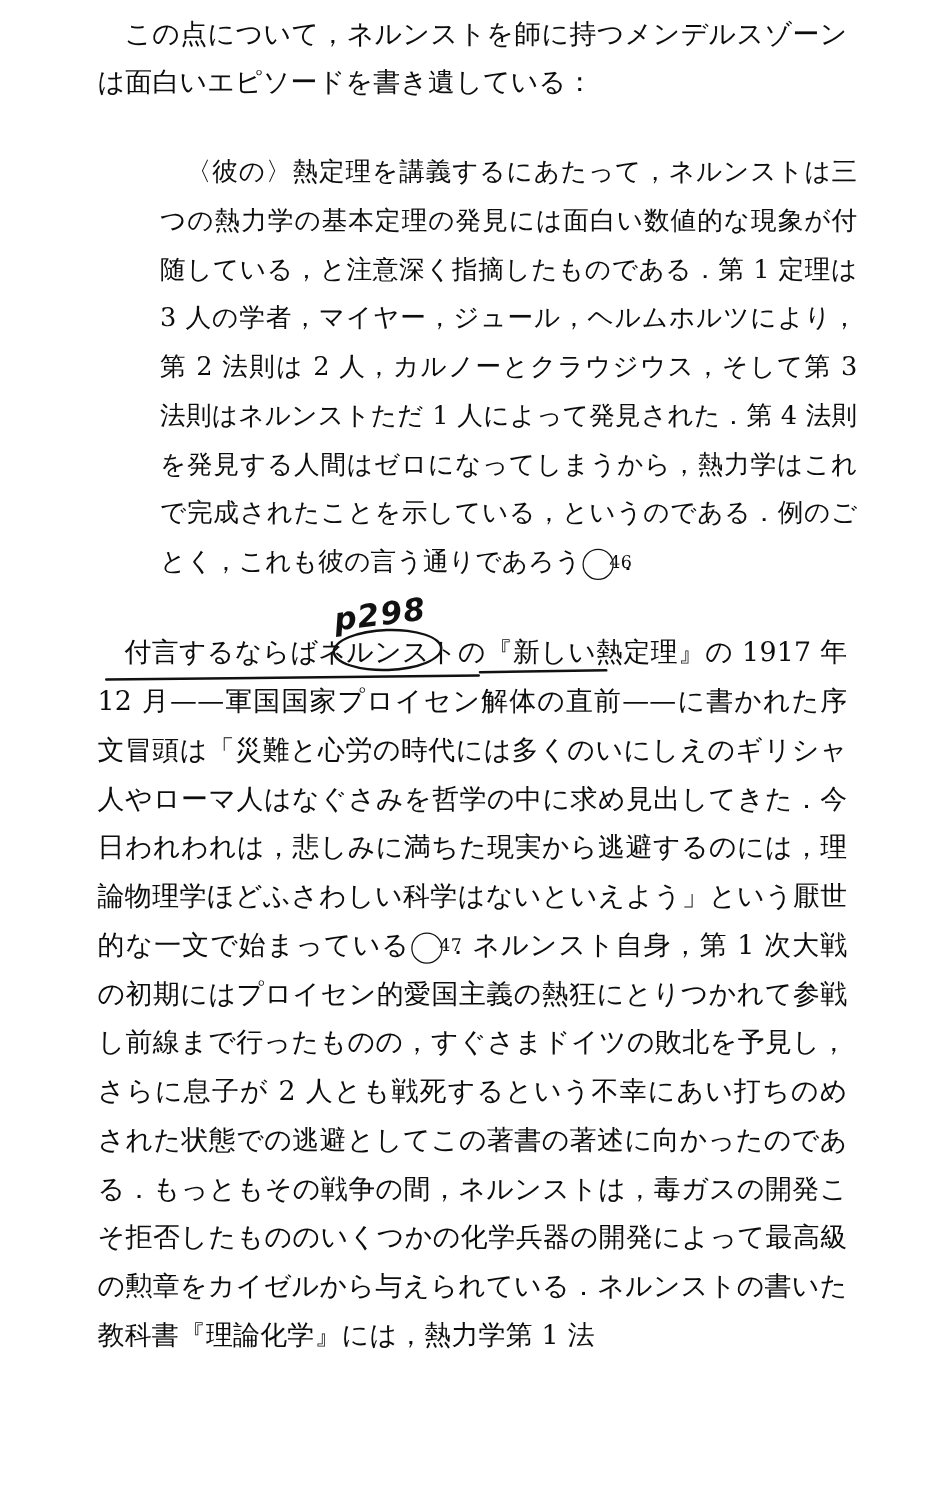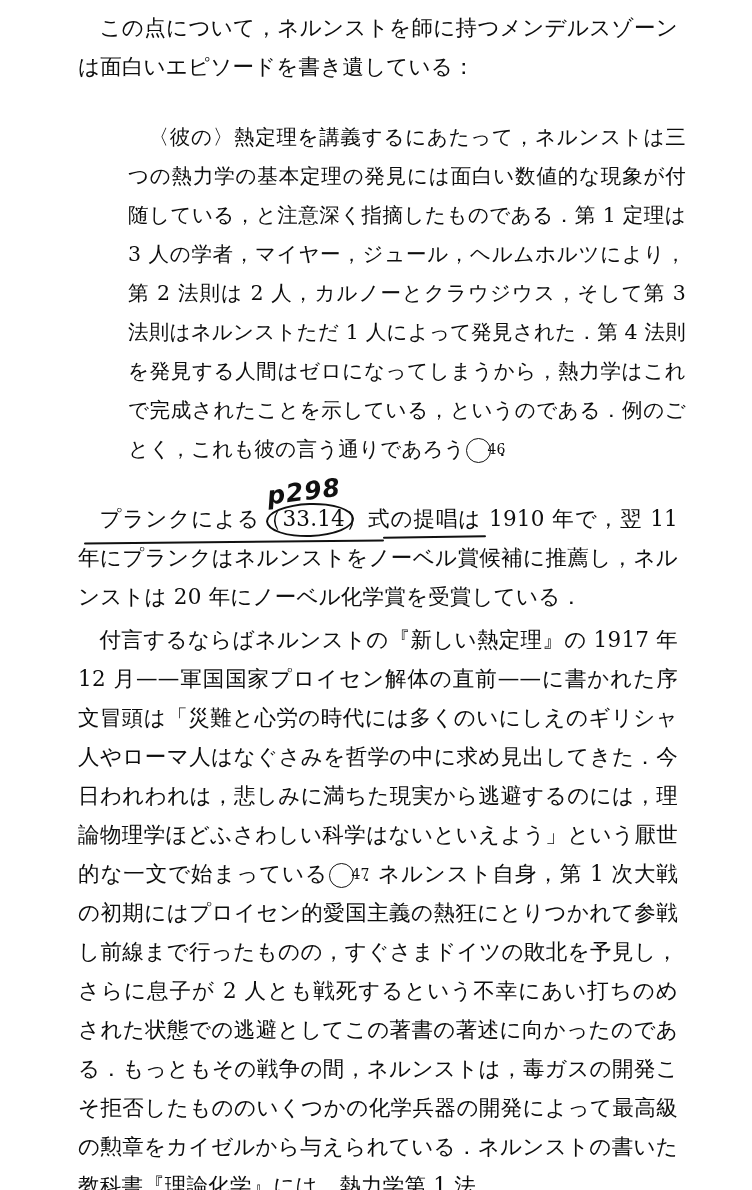--- a/index.html
+++ b/index.html
@@ -106,21 +106,20 @@
   <div class="body-text">
 
     <p class="para">この点について，ネルンストを師に持つメンデルスゾーンは面白いエピソードを書き遺している：</p>
 
     <div class="quote-block">
       <p><span>〈彼の〉熱定理を講義するにあたって，ネルンストは三つの熱力学の基本定理の発見には面白い数値的な現象が付随している，と注意深く指摘したものである．第 1 定理は 3 人の学者，マイヤー，ジュール，ヘルムホルツにより，第 2 法則は 2 人，カルノーとクラウジウス，そして第 3 法則はネルンストただ 1 人によって発見された．第 4 法則を発見する人間はゼロになってしまうから，熱力学はこれで完成されたことを示している，というのである．例のごとく，これも彼の言う通りであろう</span><span class="circled">46</span><span>．</span></p>
     </div>
 
     <div class="gap-after-quote"></div>
 
-    <p class="para">プランクによる（33.14）式の提唱は 1910 年で，翌 11 年にプランクはネルンストをノーベル賞候補に推薦し，ネルンストは 20 年にノーベル化学賞を受賞している．</p>
 
     <div class="gap-small"></div>
 
     <p class="para"><span>付言するならばネルンストの『新しい熱定理』の 1917 年 12 月——軍国国家プロイセン解体の直前——に書かれた序文冒頭は「災難と心労の時代には多くのいにしえのギリシャ人やローマ人はなぐさみを哲学の中に求め見出してきた．今日われわれは，悲しみに満ちた現実から逃避するのには，理論物理学ほどふさわしい科学はないといえよう」という厭世的な一文で始まっている</span><span class="circled">47</span><span>．ネルンスト自身，第 1 次大戦の初期にはプロイセン的愛国主義の熱狂にとりつかれて参戦し前線まで行ったものの，すぐさまドイツの敗北を予見し，さらに息子が 2 人とも戦死するという不幸にあい打ちのめされた状態での逃避としてこの著書の著述に向かったのである．もっともその戦争の間，ネルンストは，毒ガスの開発こそ拒否したもののいくつかの化学兵器の開発によって最高級の勲章をカイゼルから与えられている．ネルンストの書いた教科書『理論化学』には，熱力学第 1 法</span></p>
 
   </div>
 
   <div class="ann-layer">
     <div class="hand-note" style="left:267px; top:477px;">p298</div>
     <div class="hand-ellipse" style="left:266px; top:503px; width:84px; height:30px; transform:rotate(-2deg);"></div>

